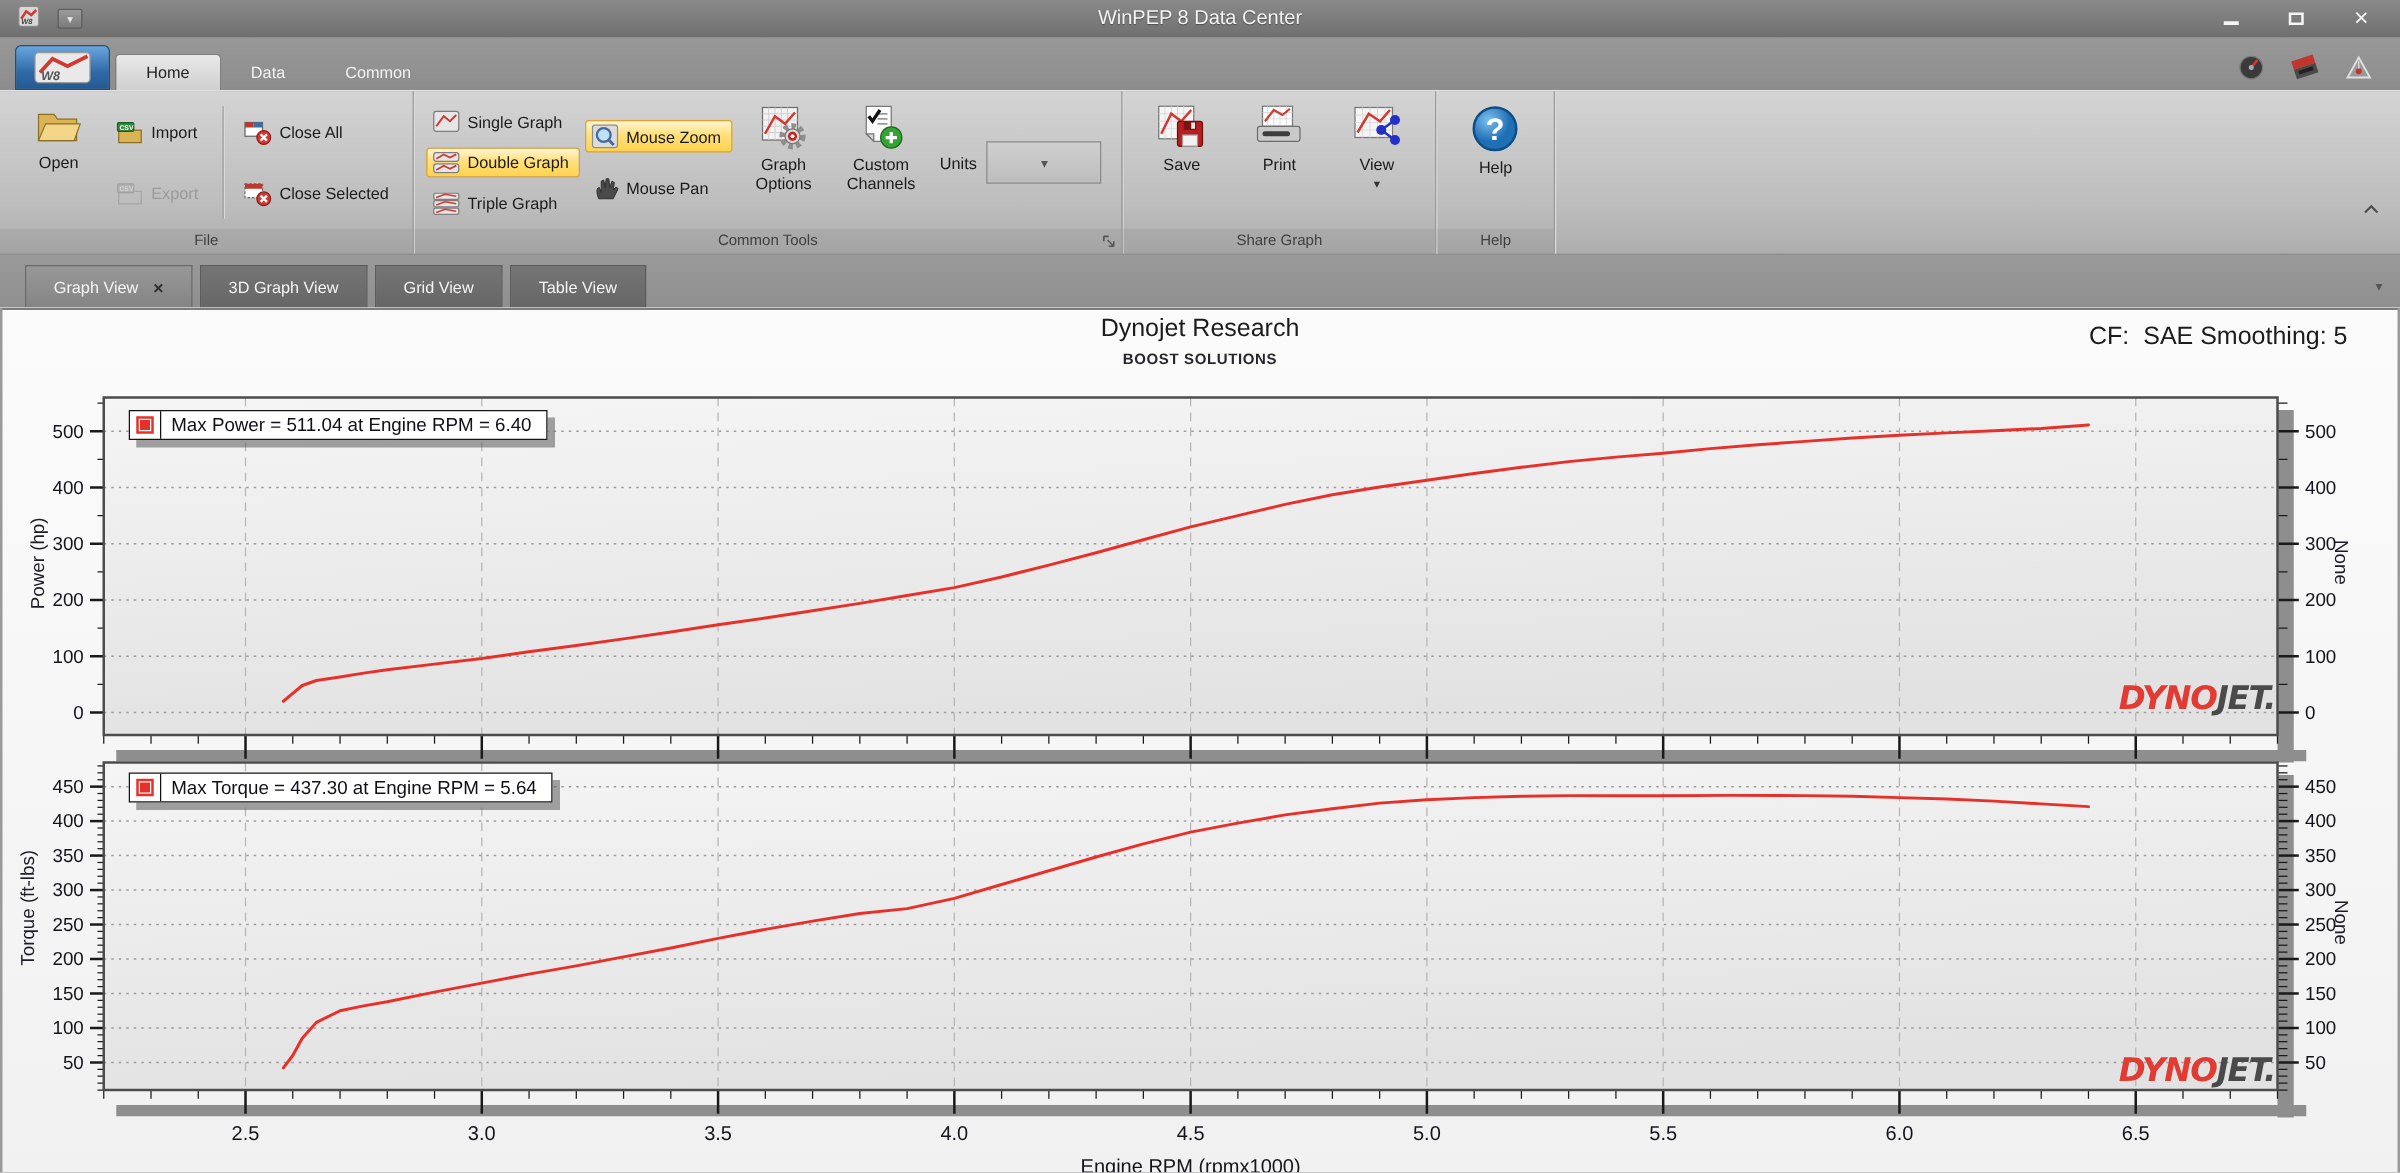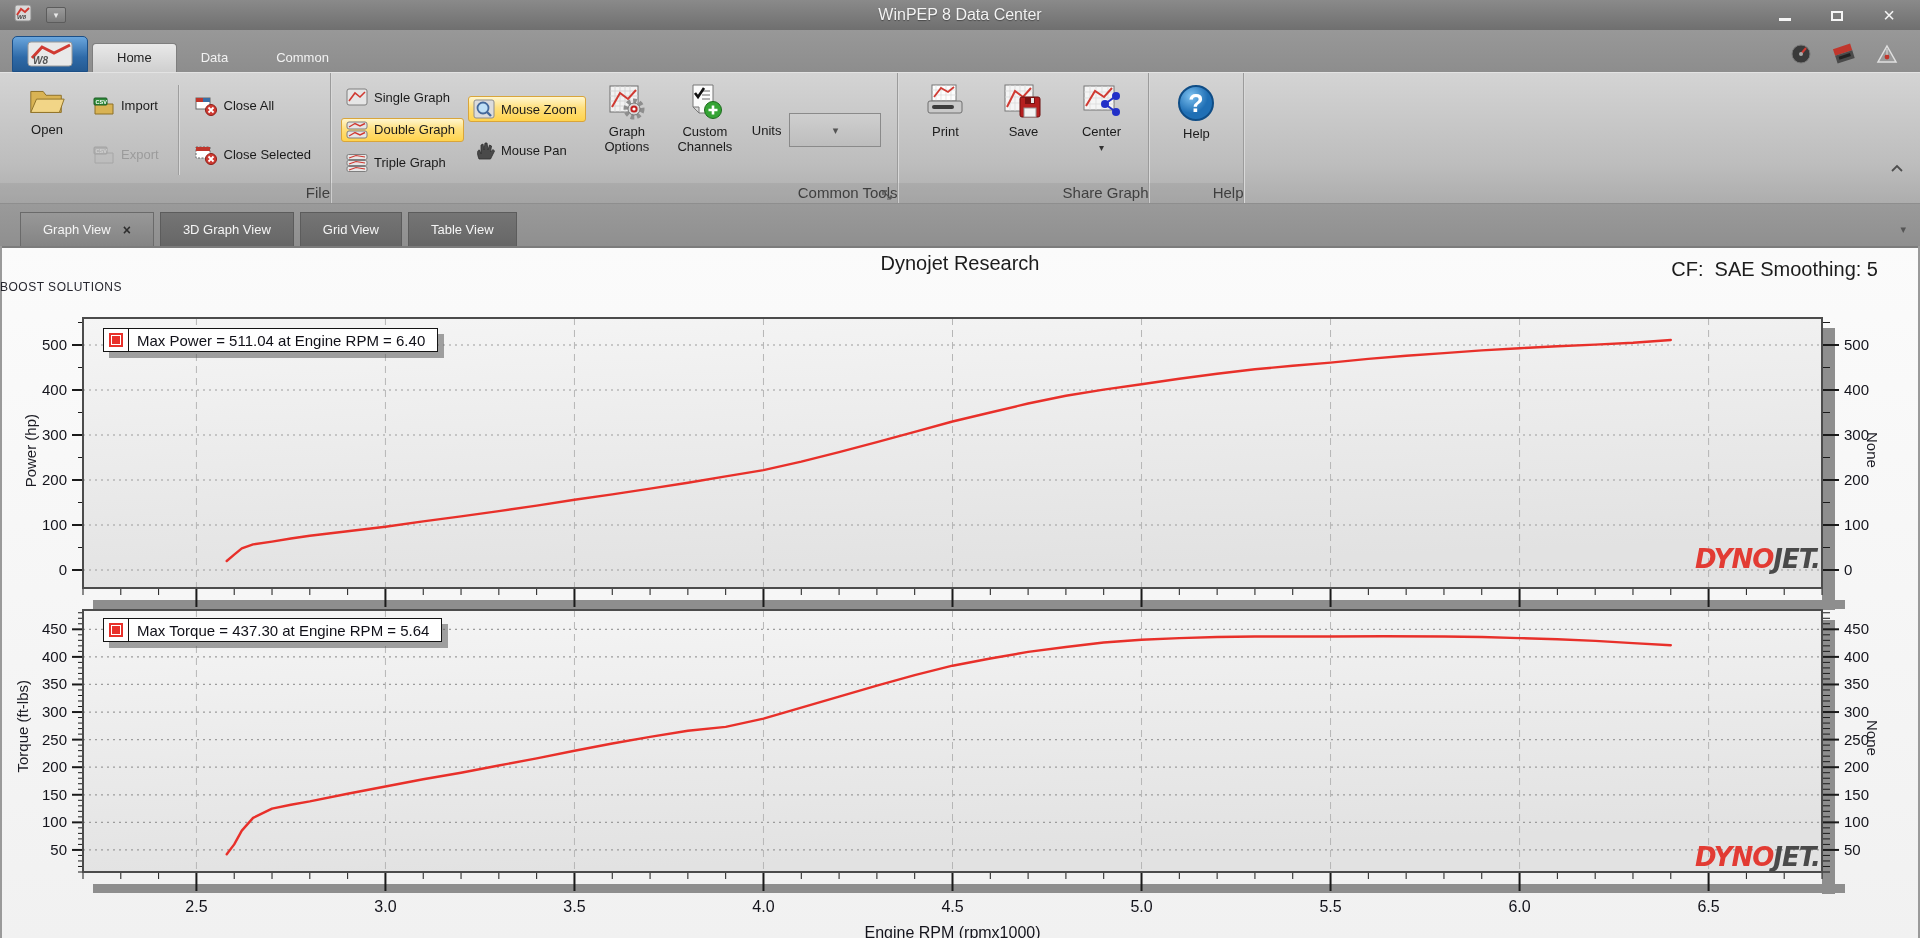--- a/index.html
+++ b/index.html
@@ -20,21 +20,21 @@
   .tabrow { height:42px; background:linear-gradient(#989898,#8d8d8d); display:flex; align-items:flex-end; position:relative; flex:0 0 auto; }
   .appbtn { width:76px; height:36px; margin:0 4px 0 12px; border-radius:5px 5px 0 0; background:linear-gradient(#6aa6dd,#2e6aa8 60%,#245a92); border:1px solid #1c4f86; display:flex; align-items:center; justify-content:center; }
   .rtab { padding:6px 24px 7px; font-size:13px; color:#f2f2f2; }
   .rtab.active { background:linear-gradient(#e9e9e9,#cfcfcf); color:#222; border-radius:4px 4px 0 0; border:1px solid #7e7e7e; border-bottom:none;text-align:right; }
   .tabrow-icons { position:absolute; right:22px; top:12px; display:flex; gap:20px; align-items:center; }
 
   
   .ribbon { height:132px; background:linear-gradient(#d4d4d4,#bdbdbd 70%,#adadad); display:flex; position:relative; border-top:1px solid #e3e3e3; border-bottom:1px solid #8e8e8e; flex:0 0 auto; }
   .rgroup { display:flex; flex-direction:column; border-right:1px solid #9b9b9b; box-shadow:1px 0 0 #d9d9d9; }
   .rgroup-body { flex:1; display:flex; align-items:stretch; padding:6px 10px 2px; gap:4px; }
-  .rgroup-label { height:20px; font-size:15px; color:#3f3f3f; text-align:right; background:rgba(0,0,0,.05); line-height:19px; position:relative; }
+  .rgroup-label { height:20px; font-size:12px; color:#3f3f3f; text-align:center; background:rgba(0,0,0,.05); line-height:19px; position:relative; }
   .bigbtn { width:74px; display:flex; flex-direction:column; align-items:center; justify-content:flex-start; gap:4px; padding-top:4px; font-size:13px; color:#1b1b1b; text-align:center; line-height:1.15; border-radius:3px; }
   .smallcol { display:flex; flex-direction:column; justify-content:space-around; padding:2px 0; }
   .smallbtn { display:flex; align-items:center; gap:6px; font-size:13px; color:#1b1b1b; padding:2px 8px 2px 4px; border-radius:3px; border:1px solid transparent; }
   .smallbtn.selected { background:linear-gradient(#fff6cf,#ffe07e 45%,#ffd34d); border:1px solid #d9a53a; }
   .smallbtn.disabled { color:#9b9b9b; }
   .smallbtn.disabled svg { opacity:.45; }
   .vdiv { width:1px; background:#9e9e9e; box-shadow:1px 0 0 #d9d9d9; margin:6px 6px; }
   .units-wrap { display:flex; align-items:center; gap:8px; font-size:13px; color:#1b1b1b; padding:0 6px; }
   .units-drop { width:92px; height:34px; border:1px solid #8a8a8a; background:linear-gradient(#cfcfcf,#bdbdbd); display:flex; align-items:center; justify-content:center; color:#555; font-size:11px; }
   .share-caret { font-size:10px; color:#333; margin-top:-2px; }
@@ -44,21 +44,21 @@
   
   .doctabs { height:42px; background:linear-gradient(#9a9a9a,#8f8f8f); display:flex; align-items:flex-end; padding-left:20px; position:relative; flex:0 0 auto; }
   .dtab { height:34px; padding:0 22px; display:flex; align-items:center; gap:12px; font-size:13px; color:#f5f5f5; background:linear-gradient(#757575,#666666); border:1px solid #5c5c5c; border-bottom:none; margin-right:6px; }
   .dtab.active { background:linear-gradient(#989898,#848484); border-color:#6a6a6a; }
   .dtab-close { color:#2e2e2e; font-size:14px; font-weight:bold; }
   .dtab-overflow { position:absolute; right:14px; bottom:10px; color:#555; font-size:11px; }
 
   
   .content { flex:1; position:relative; background:linear-gradient(#fbfbfb,#f1f1f1); box-shadow:inset 2px 0 0 #9a9a9a, inset -2px 0 0 #9a9a9a, inset 0 2px 0 #7c7c7c; }
   .panel-title { position:absolute; top:6px; left:0; right:0; text-align:center; font-size:20px; color:#1c1c1c; }
-  .panel-subtitle { position:absolute; top:34px; left:0; right:0; text-align:left; font-size:12px; letter-spacing:.5px; color:#26262e; }
+  .panel-subtitle { position:absolute; top:34px; left:0; right:0; text-align:center; font-size:12px; letter-spacing:.5px; color:#26262e;font-weight:bold; }
   .cf-label { position:absolute; top:12px; right:42px; font-size:20px; color:#1c1c1c; white-space:pre; }
   #charts-svg { position:absolute; left:0; top:0; width:1920px; height:692px; }
   .legend { position:absolute; display:inline-flex; align-items:center; height:24px; background:#fff; border:1px solid #141414; box-shadow:6px 6px 0 rgba(90,90,90,.55); font-size:15px; color:#101018; padding-right:12px; }
   .legend-swatch-wrap { height:100%; display:flex; align-items:center; padding:0 5px; border-right:1px solid #141414; margin-right:8px; }
   .legend-swatch { width:14px; height:14px; border:2px solid #e8302a; background:#fff; display:flex; align-items:center; justify-content:center; }
   .legend-swatch i { width:8px; height:8px; background:#e8302a; }
   .vlabel { position:absolute; writing-mode:vertical-rl; transform:rotate(180deg); font-size:15px; color:#1c1c24; }
   .vlabel-down { position:absolute; writing-mode:vertical-rl; font-size:15px; color:#1c1c24; }
   .watermark { position:absolute; font-style:italic; font-weight:bold; font-size:26px; letter-spacing:-1px; font-family:"DejaVu Sans", sans-serif; }
   .wm-red { color:#e23b33; }
@@ -257,51 +257,51 @@
               <path d="M1 1 h4 M1 1 v4" stroke="#555" stroke-width="1.4" fill="none"></path>
               <path d="M4 4 l5 5 M9 9 v-4 M9 9 h-4" stroke="#555" stroke-width="1.2" fill="none"></path>
             </svg></span>
       </div>
     </div>
 
     <div class="rgroup">
       <div class="rgroup-body">
         <div class="bigbtn">
           <svg width="42" height="38" viewBox="0 0 42 38">
-              <rect x="8" y="2" width="24" height="16" fill="#fdfdfd" stroke="#777"></rect>
-              <path d="M12 2 v16 M17 2 v16 M22 2 v16 M27 2 v16 M8 7 h24 M8 12 h24" stroke="#d8d8d8" stroke-width="0.7"></path>
-              <polyline points="10,14 17,5 24,9 30,4" fill="none" stroke="#d03a32" stroke-width="1.8"></polyline>
-              <rect x="4" y="18" width="34" height="12" rx="2" fill="#c9c9c9" stroke="#6e6e6e"></rect>
-              <rect x="8" y="22" width="22" height="4" rx="2" fill="#3c3c3c"></rect>
-            </svg>
-          <span>Print</span>
-        </div>
-        <div class="bigbtn">
-          <svg width="42" height="38" viewBox="0 0 42 38">
               <rect x="3" y="2" width="28" height="26" fill="#f5f5f5" stroke="#777"></rect>
               <path d="M8 2 v26 M13 2 v26 M18 2 v26 M23 2 v26 M3 8 h28 M3 14 h28 M3 20 h28" stroke="#d8d8d8" stroke-width="0.7"></path>
               <polyline points="5,24 13,8 21,14 29,5" fill="none" stroke="#d03a32" stroke-width="2"></polyline>
               <rect x="18" y="14" width="20" height="20" rx="2" fill="#b51f1f" stroke="#6d0f0f"></rect>
               <rect x="23" y="14" width="10" height="7" fill="#7a1212"></rect>
               <rect x="29" y="15" width="3" height="5" fill="#e8e8e8"></rect>
               <rect x="22" y="25" width="12" height="9" fill="#f2f2f2" stroke="#999"></rect>
             </svg>
           <span>Save</span>
+        </div>
+        <div class="bigbtn">
+          <svg width="42" height="38" viewBox="0 0 42 38">
+              <rect x="8" y="2" width="24" height="16" fill="#fdfdfd" stroke="#777"></rect>
+              <path d="M12 2 v16 M17 2 v16 M22 2 v16 M27 2 v16 M8 7 h24 M8 12 h24" stroke="#d8d8d8" stroke-width="0.7"></path>
+              <polyline points="10,14 17,5 24,9 30,4" fill="none" stroke="#d03a32" stroke-width="1.8"></polyline>
+              <rect x="4" y="18" width="34" height="12" rx="2" fill="#c9c9c9" stroke="#6e6e6e"></rect>
+              <rect x="8" y="22" width="22" height="4" rx="2" fill="#3c3c3c"></rect>
+            </svg>
+          <span>Print</span>
         </div>
         <div class="bigbtn">
           <svg width="42" height="38" viewBox="0 0 42 38">
               <rect x="4" y="3" width="30" height="24" fill="#f5f5f5" stroke="#777"></rect>
               <path d="M10 3 v24 M16 3 v24 M22 3 v24 M28 3 v24 M4 9 h30 M4 15 h30 M4 21 h30" stroke="#d8d8d8" stroke-width="0.7"></path>
               <polyline points="6,23 15,8 24,14 32,5" fill="none" stroke="#d03a32" stroke-width="2"></polyline>
               <circle cx="36" cy="13" r="4" fill="#2230c8"></circle>
               <circle cx="25" cy="21" r="4" fill="#2230c8"></circle>
               <circle cx="36" cy="29" r="4" fill="#2230c8"></circle>
               <path d="M36 13 L25 21 L36 29" stroke="#2230c8" stroke-width="2" fill="none"></path>
             </svg>
-          <span>Center</span>
+          <span>View</span>
           <span class="share-caret">▾</span>
         </div>
       </div>
       <div class="rgroup-label">Share Graph</div>
     </div>
 
     <div class="rgroup">
       <div class="rgroup-body">
         <div class="bigbtn">
           <svg width="40" height="40" viewBox="0 0 40 40">

